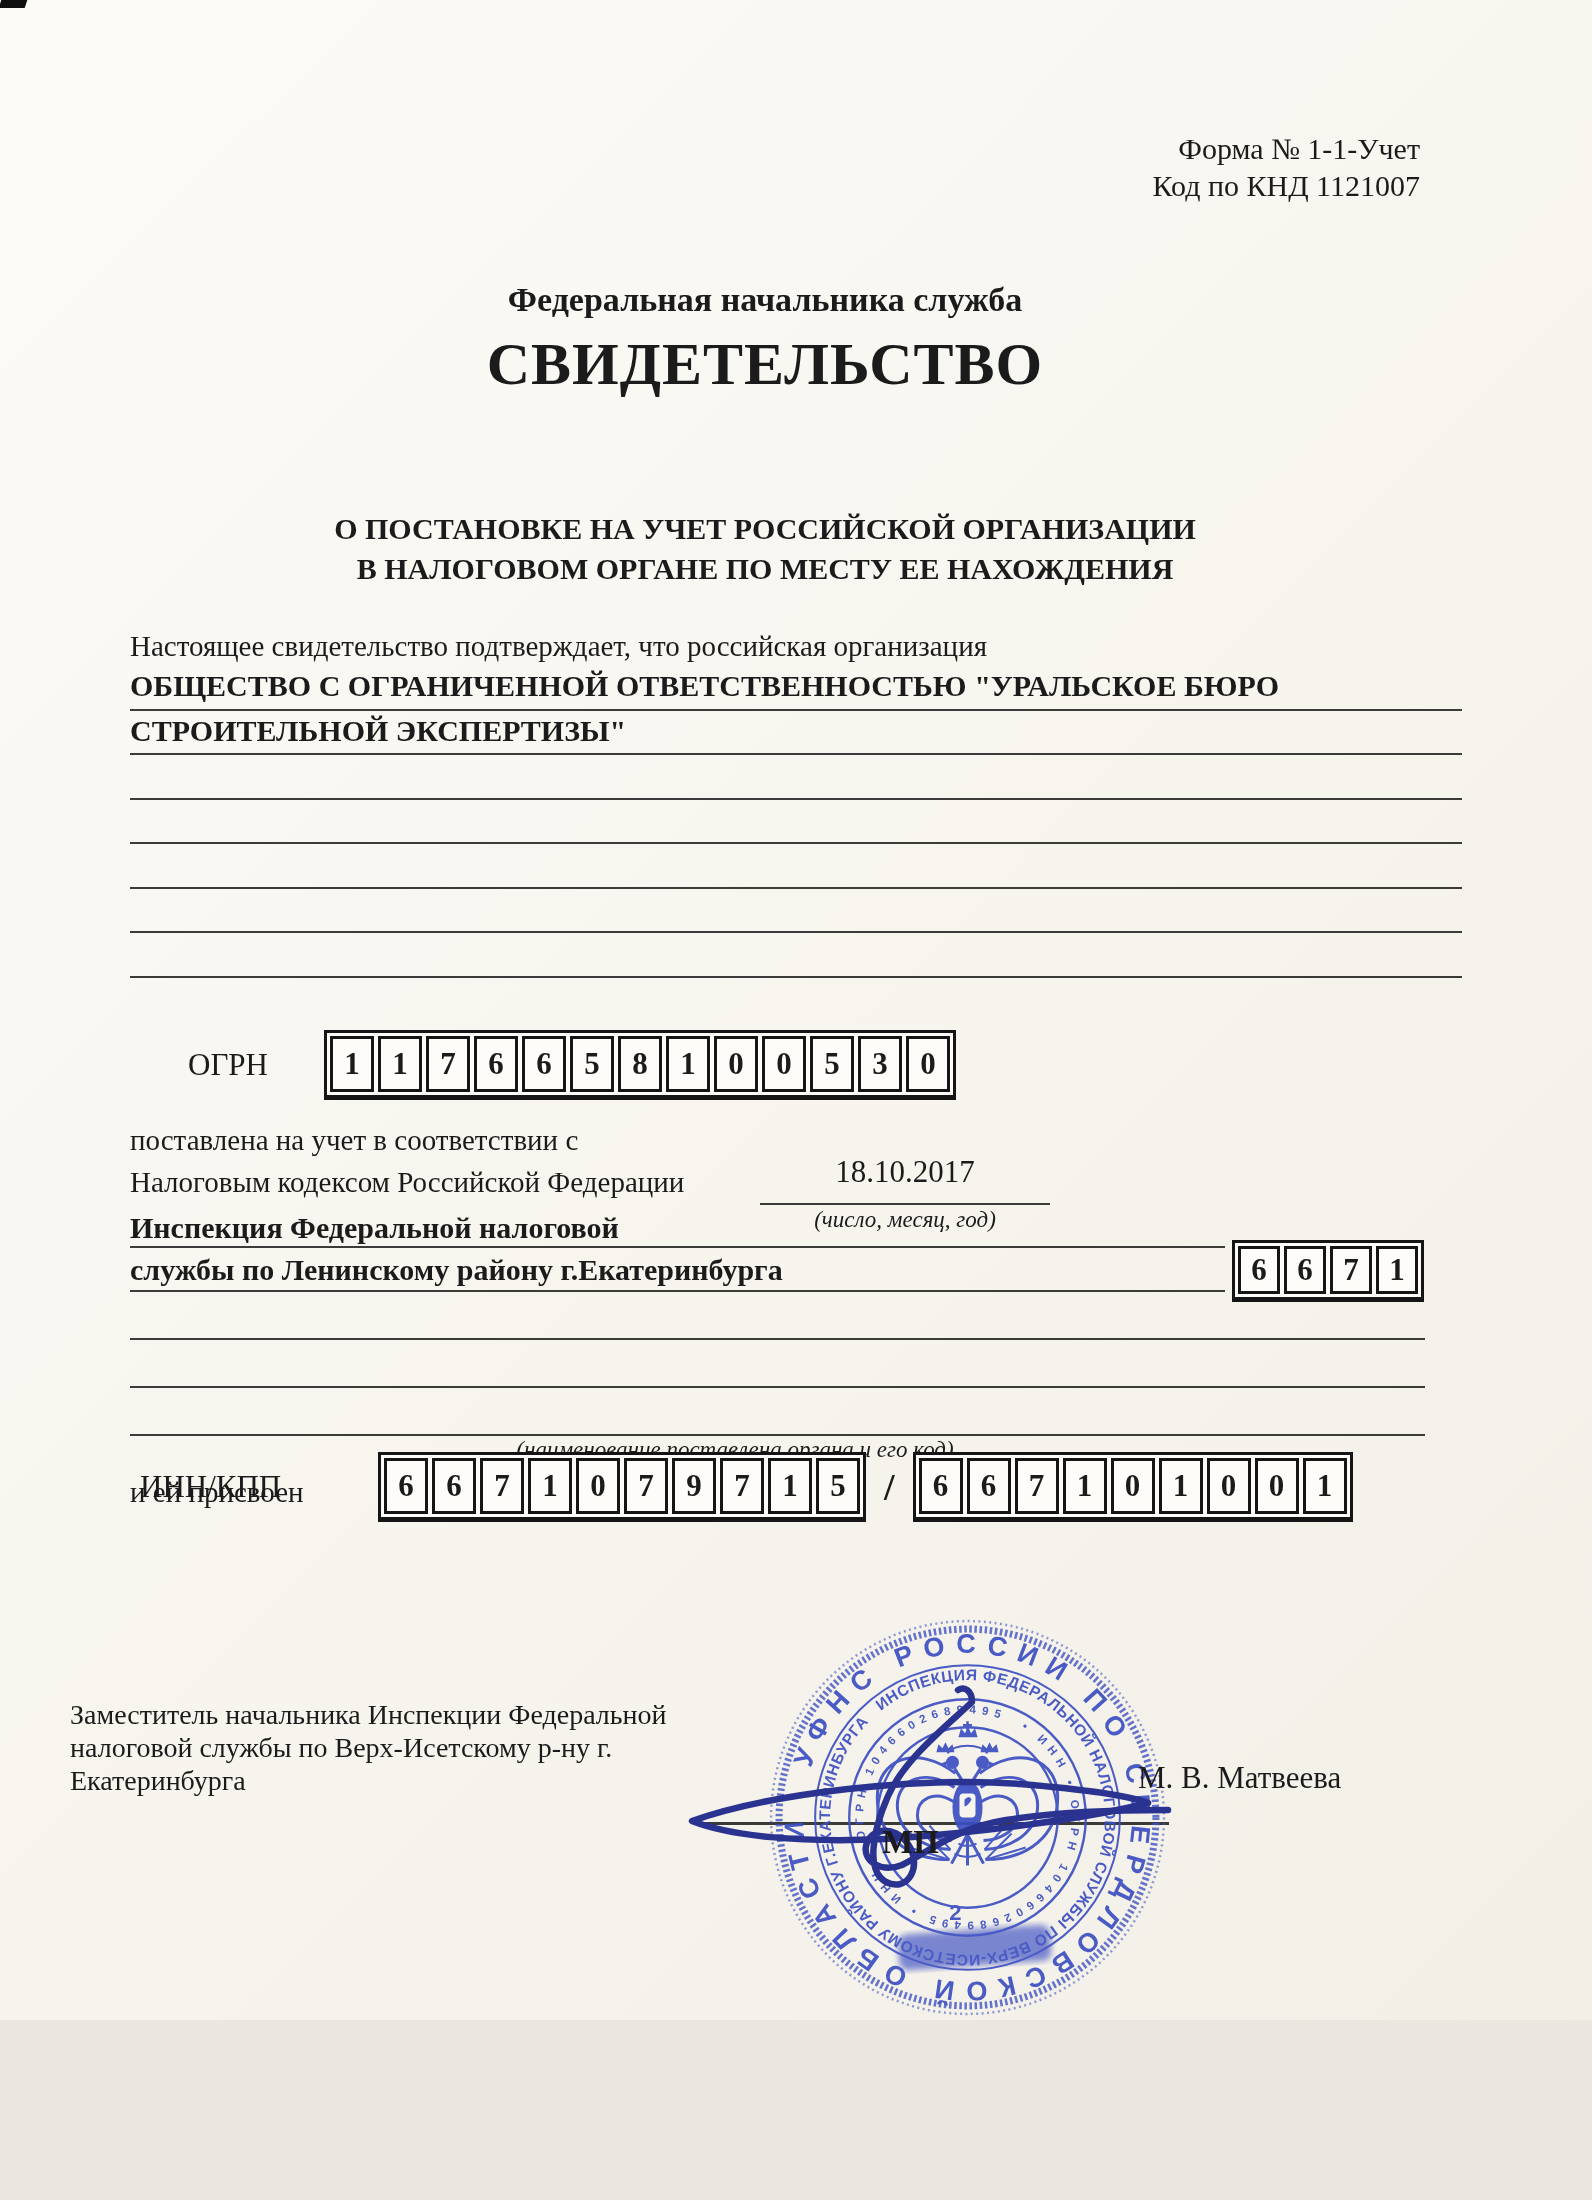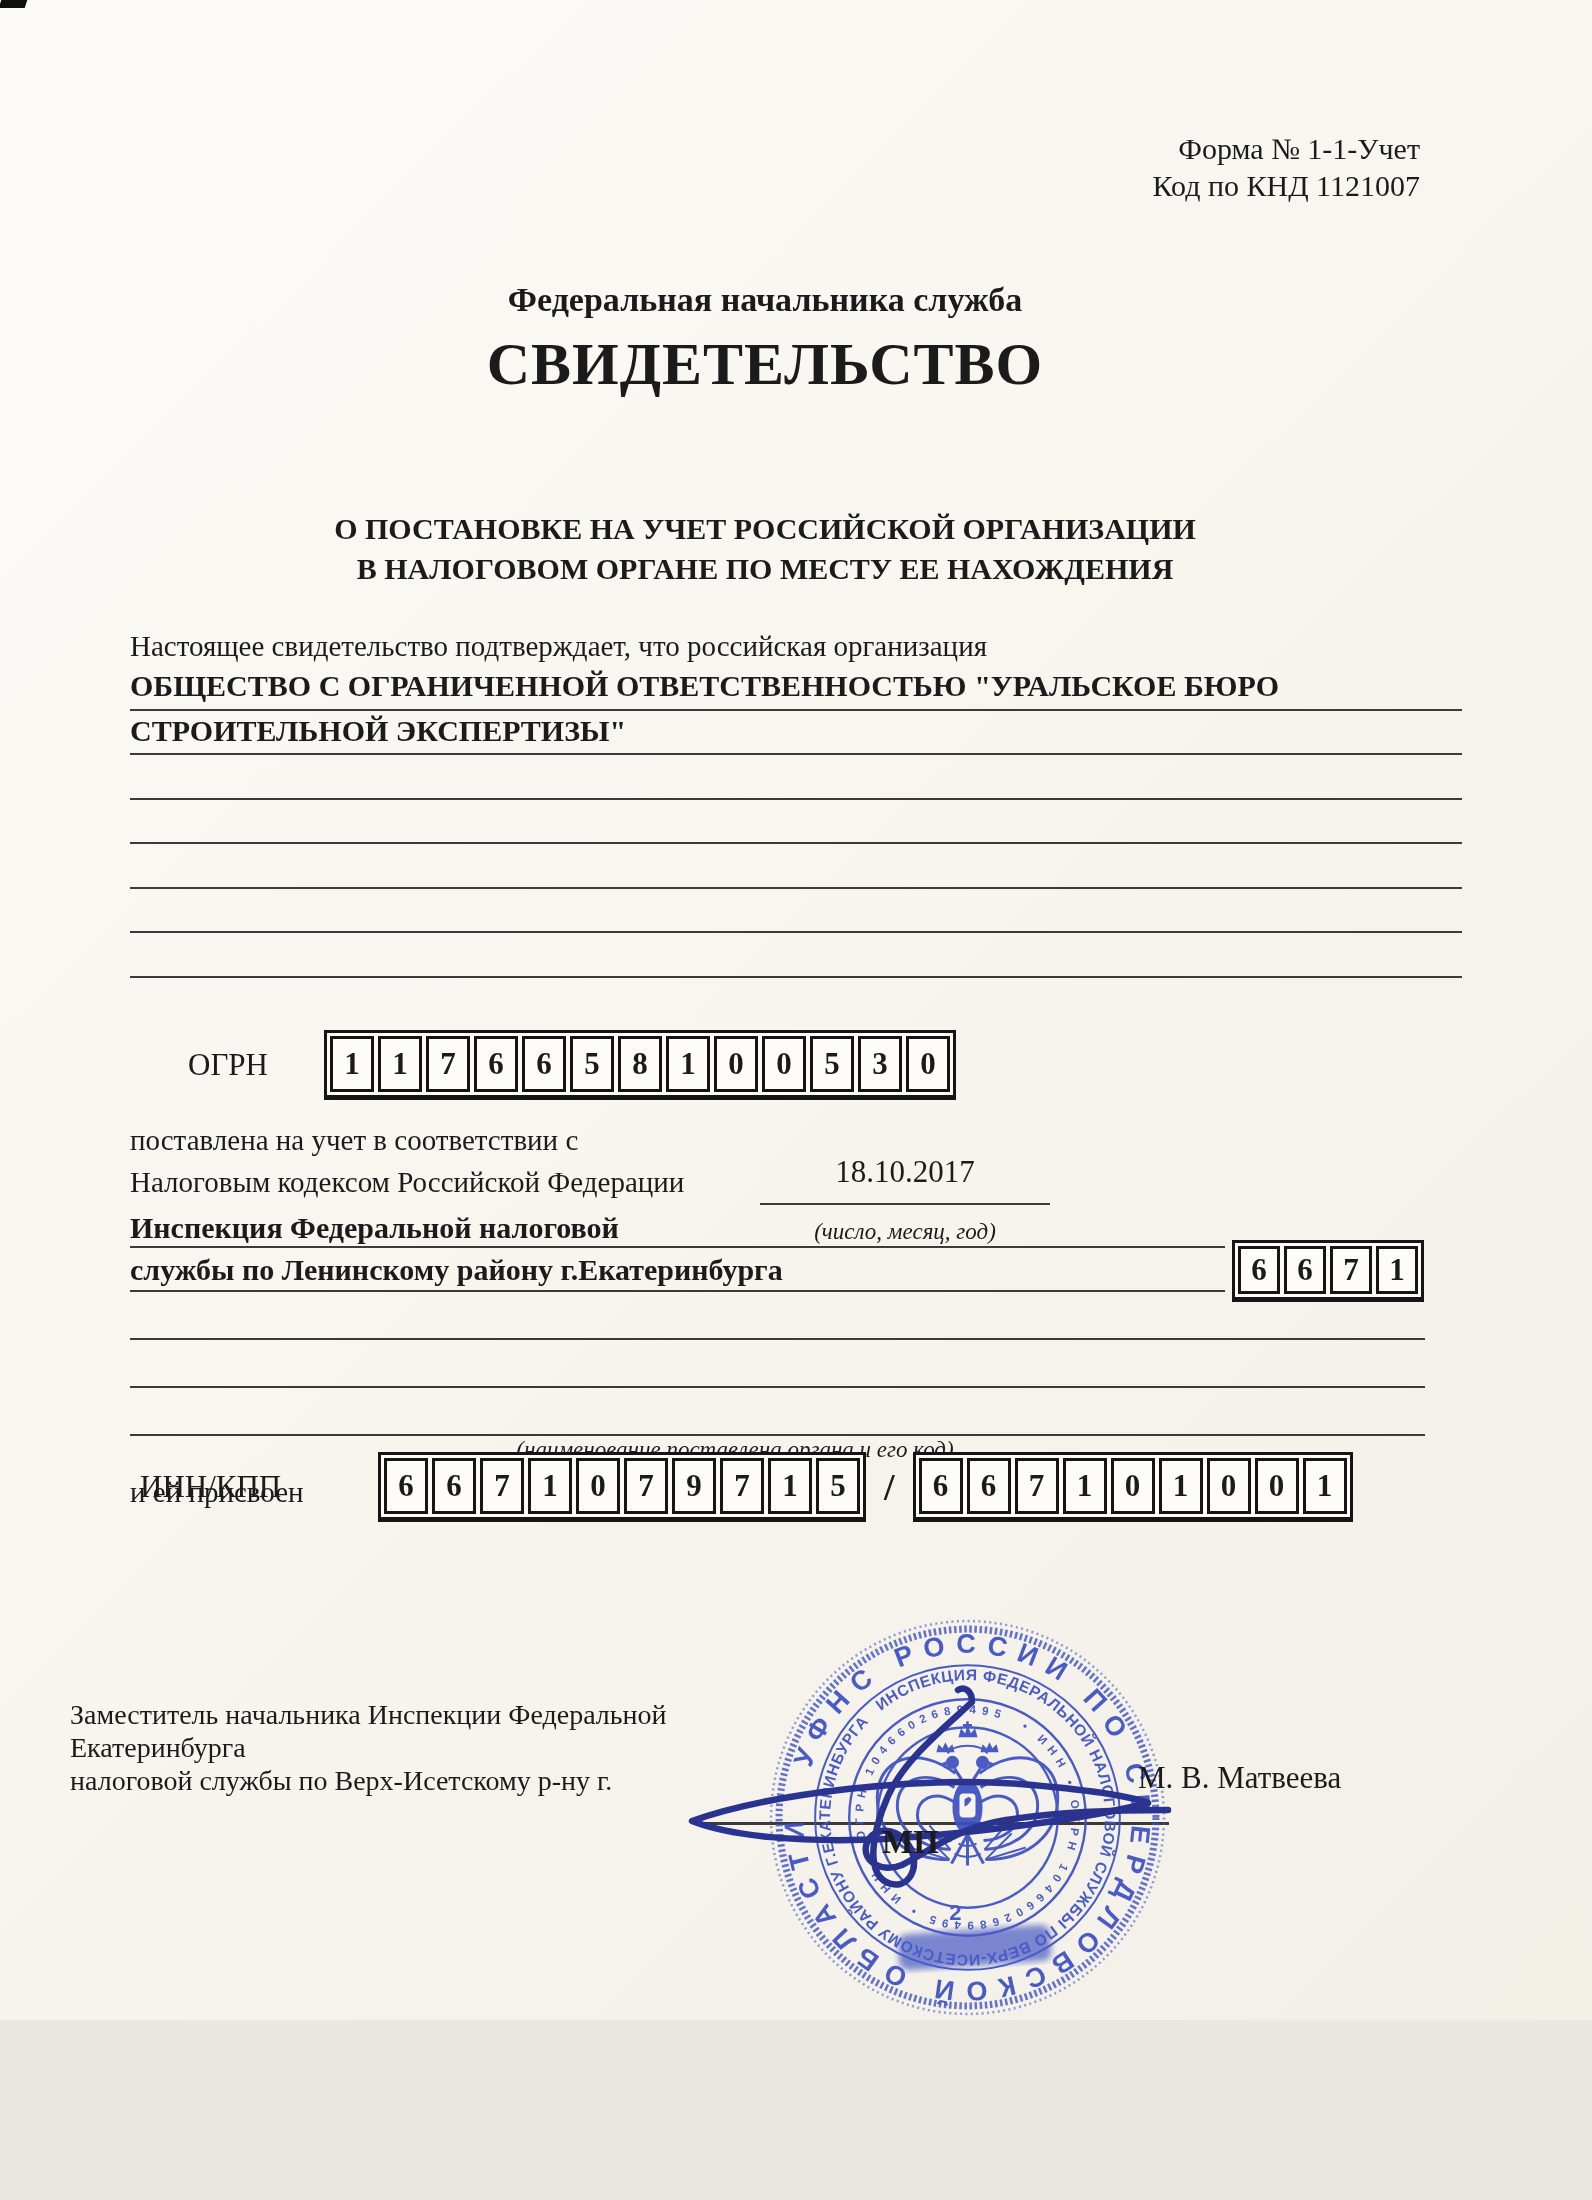--- a/index.html
+++ b/index.html
@@ -23,21 +23,21 @@
   .caption2{left:130px;top:1437px;width:1210px;}
   .ogrn-row{left:188px;top:1030px;display:flex;align-items:center;gap:56px;}
   .box-label{font-size:31px;}
   .boxgrid{display:flex;gap:4px;border:3px solid #151515;border-bottom-width:5px;padding:3px;background:#fcfbf7;}
   .boxgrid .cell{width:38px;height:50px;border:3px solid #151515;display:flex;align-items:center;justify-content:center;
     font-size:31px;font-weight:bold;background:#fdfcf9;}
   .line-registered{left:130px;top:1124px;font-size:29px;}
   .line-code{left:130px;top:1166px;font-size:29px;}
   .date-block{left:760px;top:1154px;width:290px;text-align:center;}
   .date-value{font-size:31px;font-weight:normal;border-bottom:2.5px solid #3b3b39;padding-bottom:13px;}
-  .date-caption{font-style:italic;font-size:23px;padding-top:14px;}
+  .date-caption{font-style:italic;font-size:23px;padding-top:2px;}
   .taxrow1{left:130px;top:1208px;width:1095px;display:flex;height:40px;}
   .taxrow1 .pre{font-size:29px;line-height:40px;padding-right:14px;white-space:nowrap;}
   .taxrow1 .val{flex:1;font-size:30px;font-weight:bold;line-height:40px;border-bottom:2.5px solid #3b3b39;white-space:nowrap;}
   .taxrow2{left:130px;top:1250px;width:1095px;font-size:30px;font-weight:bold;line-height:40px;border-bottom:2.5px solid #3b3b39;height:40px;white-space:nowrap;}
   .codebox{left:1232px;top:1240px;}
   .codebox .boxgrid .cell{width:36px;height:42px;}
   .blank-rules{left:130px;top:1292px;width:1295px;}
   .blank-rules .rule-row{height:46px;}
   .assigned{left:130px;top:1476px;font-size:29px;}
   .inn-row{left:140px;top:1452px;display:flex;align-items:center;justify-content:center;}
@@ -155,22 +155,22 @@
         <div class="cell">0</div>
         <div class="cell">1</div>
         <div class="cell">0</div>
         <div class="cell">0</div>
         <div class="cell">1</div>
       </div>
   </div>
 
   <div class="abs signer">
     <div>Заместитель начальника Инспекции Федеральной</div>
+    <div>налоговой службы по Верх-Исетскому р-ну г.</div>
     <div>Екатеринбурга</div>
-    <div>налоговой службы по Верх-Исетскому р-ну г.</div>
   </div>
 
   <div class="abs sig-line"></div>
 
   <svg class="abs stamp-wrap" viewBox="-222 -222 444 444" xmlns="http://www.w3.org/2000/svg">
     <defs>
       <path id="ringOuter" d="M -164,0 A 164,164 0 1 1 164,0 A 164,164 0 1 1 -164,0"></path>
       <path id="ringMiddle" d="M -137,0 A 137,137 0 1 1 137,0 A 137,137 0 1 1 -137,0"></path>
       <path id="ringInner" d="M -104,0 A 104,104 0 1 1 104,0 A 104,104 0 1 1 -104,0"></path>
       <filter id="blur2">

